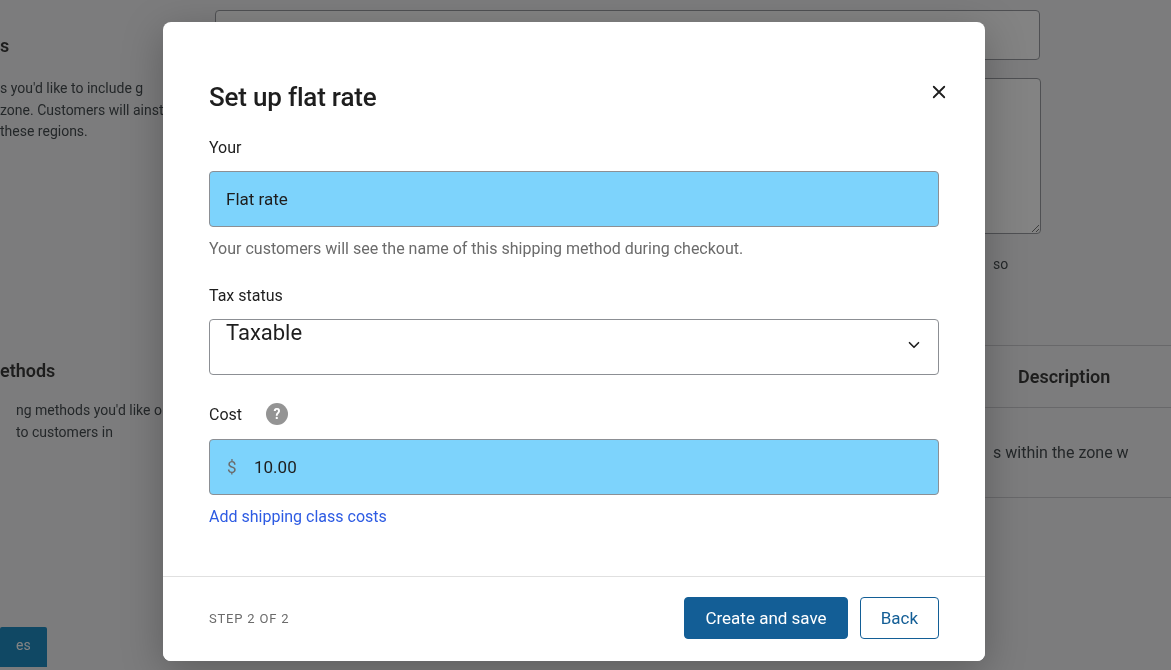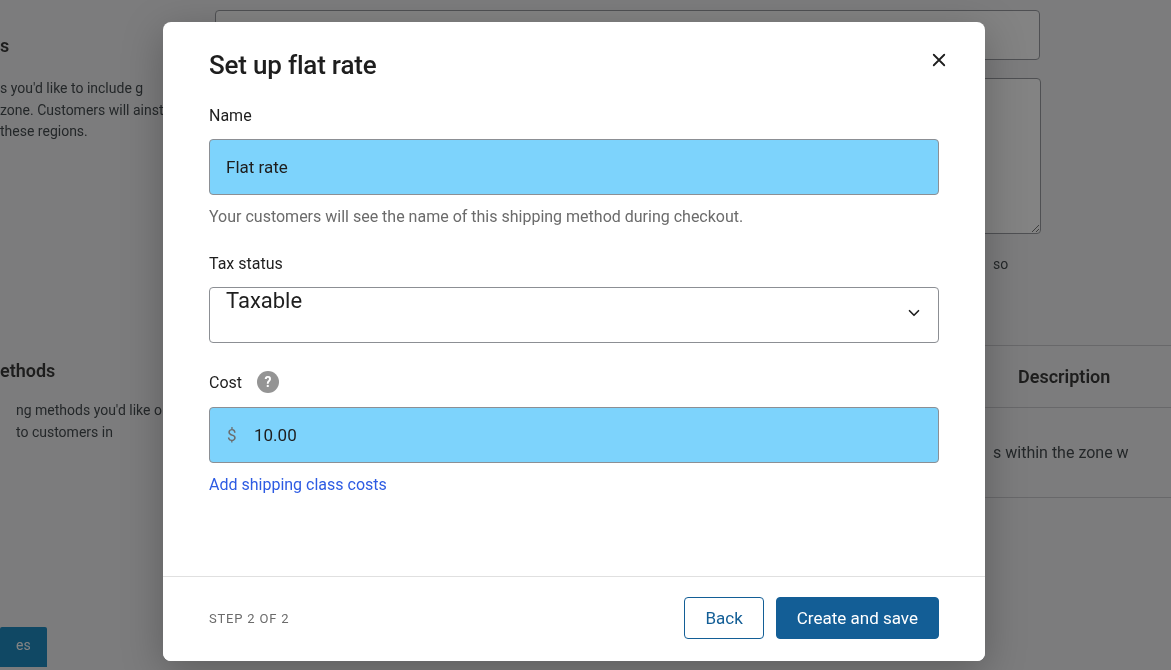--- a/index.html
+++ b/index.html
@@ -147,20 +147,21 @@
       border-radius: 8px;
       box-shadow: 0 10px 40px rgba(0,0,0,0.25);
       display: flex;
       flex-direction: column;
       overflow: hidden;
     }
     .modal-header {
       padding: 28px 46px 0 46px;
       position: relative;
       flex-shrink: 0;
+      margin-top: 32px;
     }
     .modal-title {
       font-size: 26px;
       font-weight: 500;
       color: #1e1e1e;
       letter-spacing: -0.2px;
     }
     .modal-close {
       position: absolute;
       right: 34px;
@@ -198,21 +199,21 @@
     .form-label {
       display: block;
       font-size: 16px;
       font-weight: 400;
       color: #1e1e1e;
       margin-bottom: 14px;
     }
     .form-label-row {
       display: flex;
       align-items: center;
-      gap: 15px;
+      gap: 24px;
       margin-bottom: 14px;
     }
     .form-label-row .form-label {
       margin-bottom: 0;
     }
     .help-badge {
       width: 22px;
       height: 22px;
       border-radius: 50%;
       background: #949494;
@@ -367,21 +368,21 @@
         <svg viewBox="0 0 24 24" fill="none" stroke="#1e1e1e" stroke-width="2.4" stroke-linecap="round">
           <path d="M5 5 L19 19 M19 5 L5 19"></path>
         </svg>
       </span>
     </div>
   </div>
 
   <div class="modal-body">
 
     <div class="form-group">
-      <label class="form-label">Name</label>
+      <label class="form-label">Your</label>
       <input type="text" class="form-input" value="Flat rate" style="">
       <div class="form-hint">Your customers will see the name of this shipping method during checkout.</div>
     </div>
 
     <div class="form-group">
       <label class="form-label">Tax status</label>
       <div class="select-wrap">
         <div class="form-select">Taxable</div>
         <span class="select-chevron">
           <svg viewBox="0 0 24 24" fill="none" stroke="#1e1e1e" stroke-width="2.2" stroke-linecap="round" stroke-linejoin="round">
@@ -402,17 +403,17 @@
       </div>
       <button class="link-btn">Add shipping class costs</button>
     </div>
 
     <div style="height:10px"></div>
   </div>
 
   <div class="modal-footer">
     <div class="step-indicator">STEP 2 OF 2</div>
     <div class="footer-actions">
+      <button class="btn btn-primary">Create and save</button>
       <button class="btn btn-secondary">Back</button>
-      <button class="btn btn-primary">Create and save</button>
     </div>
   </div>
 </div>
 
 </body></html>

